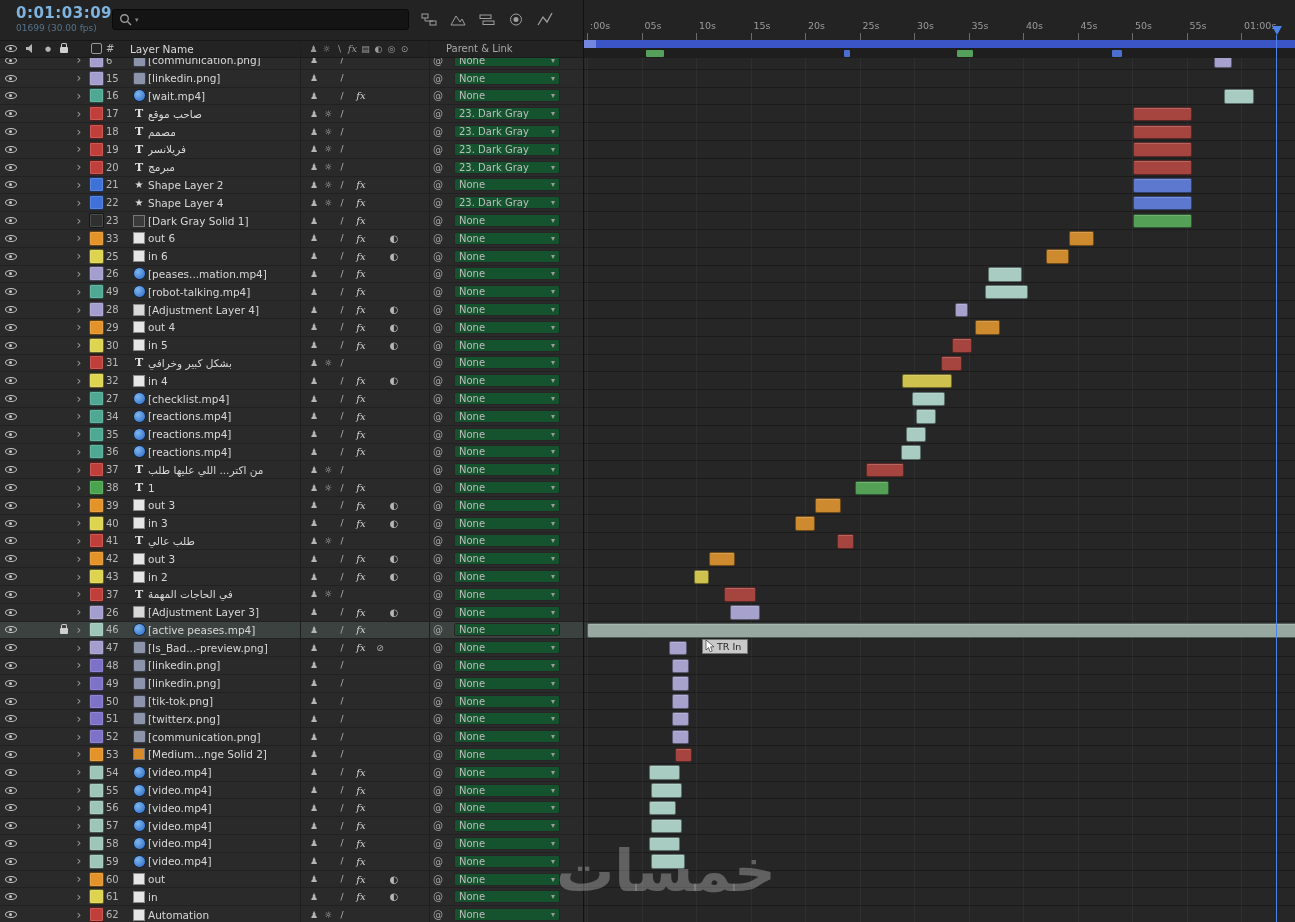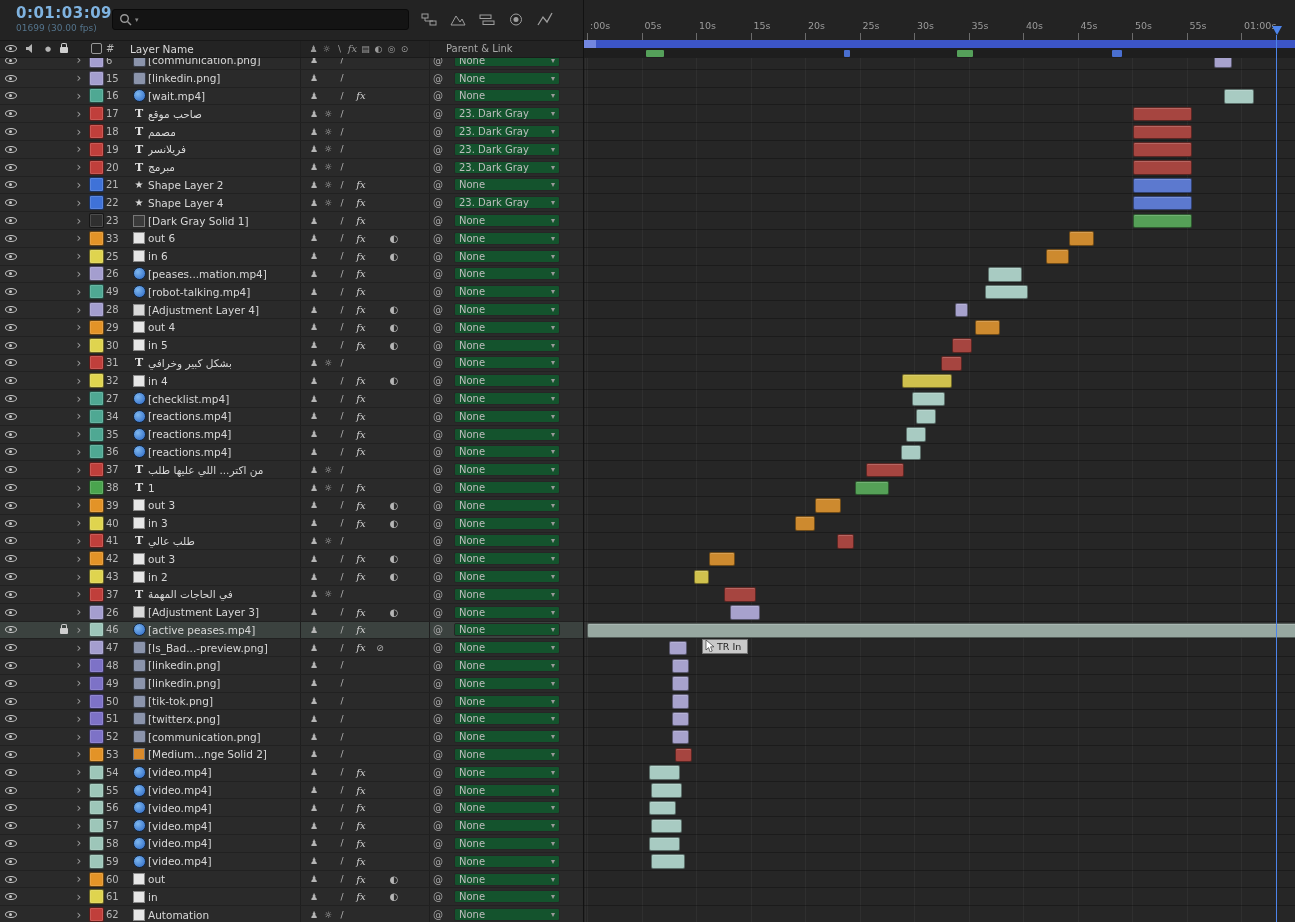--- a/index.html
+++ b/index.html
@@ -2047,13 +2047,14 @@
       </div>
     <div class="tooltip" id="tooltip" style="left:118px;top:639px;">
       <span><svg width="9" height="12" viewBox="0 0 9 12">
             <path d="M1 0v10l2.6-2.4L5.2 12l2-1-1.6-4.2H9z" fill="#fff" stroke="#333" stroke-width="0.7"></path>
           </svg></span>
       <span>TR In</span>
     </div>
   </div>
 
   <div class="divider"></div>
+  <div class="watermark">خمسات</div>
 </div>
 
 </body></html>

